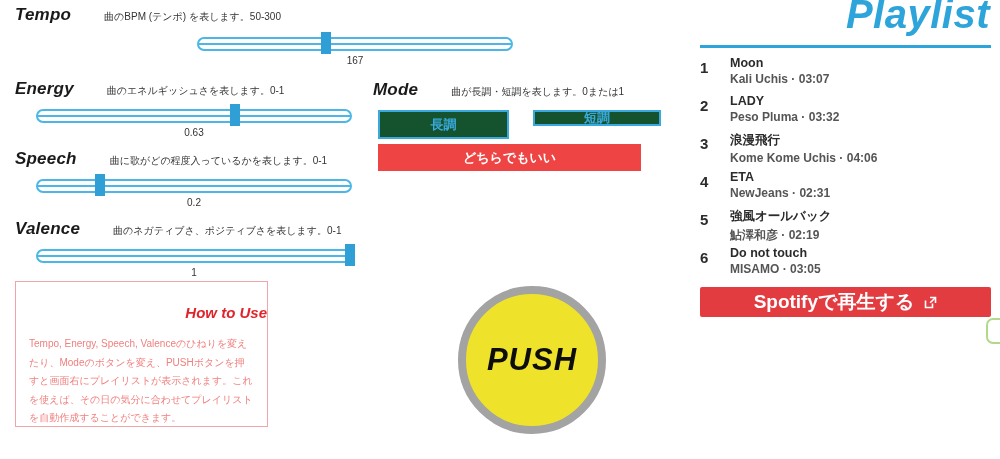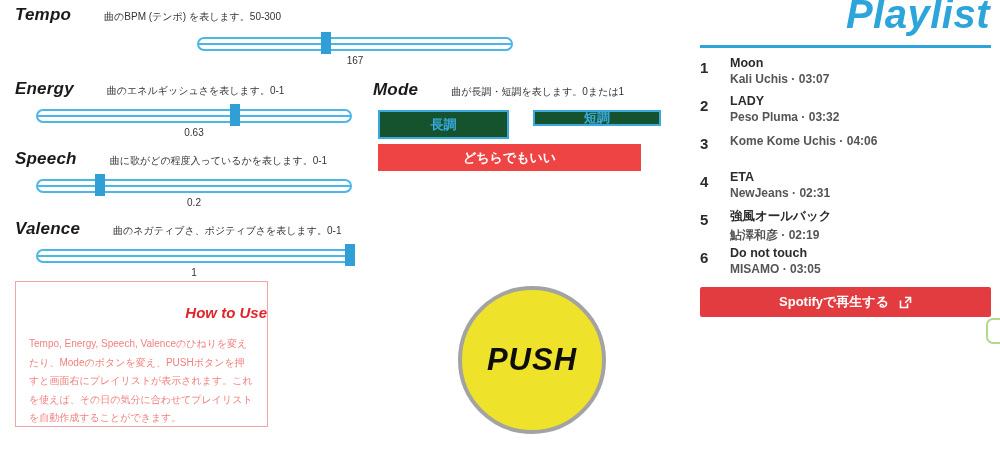--- a/index.html
+++ b/index.html
@@ -24,35 +24,35 @@
   .mode-btn.outline{background:#14532d;border:2px solid #3aa9de;color:#3aa9de;}
   .mode-btn.solid{background:#ef4444;border:none;color:#fff;}
 
   
   .howto{position:absolute;left:15px;top:281px;width:253px;height:146px;border:1px solid #f2a5a8;box-sizing:border-box;}
   .howto-title{margin-top:22px;text-align:right;font-size:15px;font-weight:bold;font-style:italic;color:#e0242b;}
   .howto-body{margin:14px 13px 0 13px;font-size:10px;line-height:1.85;color:#f0807f;}
 
   
   .push-btn{position:absolute;left:458px;top:286px;width:148px;height:148px;border-radius:50%;
-            background:#efe22a;border:4px solid #a3a3a3;box-sizing:border-box;display:flex;align-items:center;
+            background:#efe22a;border:8px solid #a3a3a3;box-sizing:border-box;display:flex;align-items:center;
             justify-content:center;font-size:31px;font-weight:bold;font-style:italic;color:#0d0d0d;
             letter-spacing:1px;cursor:pointer;}
 
   
   .playlist-title{position:absolute;left:700px;top:-8px;width:290px;text-align:right;
                   font-size:40px;font-weight:bold;font-style:italic;color:#2da4da;letter-spacing:.5px;}
   .playlist-divider{position:absolute;left:700px;top:45px;width:291px;height:3px;background:#2da4da;}
   .tracks{position:absolute;left:700px;top:56px;width:291px;}
   .track-row{display:flex;margin-bottom:8px;height:30px;}
   .track-num{width:30px;font-size:15px;font-weight:bold;color:#2b2b2b;padding-top:3px;}
   .track-title{font-size:12.5px;font-weight:bold;color:#2b2b2b;}
   .track-meta{font-size:12px;color:#555;margin-top:2px;font-weight:bold;}
   .spotify-btn{position:absolute;left:700px;top:287px;width:291px;height:30px;background:#e23b40;border-radius:2px;
-               display:flex;align-items:center;justify-content:center;color:#fff;font-size:13px;font-weight:bold;
+               display:flex;align-items:center;justify-content:center;color:#fff;font-size:19px;font-weight:bold;
                cursor:pointer;}
   .ext-icon{margin-left:10px;display:inline-flex;}
 
   
   .green-peek{position:absolute;left:986px;top:318px;width:24px;height:26px;background:#fff;
               border:2px solid #b2d98b;border-radius:7px;box-sizing:border-box;}
 </style>
 </head>
 <body>
 
@@ -133,20 +133,21 @@
         <div class="track-num">2</div>
         <div class="track-info">
           <div class="track-title">LADY</div>
           <div class="track-meta"><span>Peso Pluma</span><span> · </span><span>03:32</span></div>
         </div>
       </div>
 
       <div class="track-row">
         <div class="track-num">3</div>
         <div class="track-info">
+          <div class="track-title">浪漫飛行</div>
           <div class="track-meta"><span>Kome Kome Uchis</span><span> · </span><span>04:06</span></div>
         </div>
       </div>
 
       <div class="track-row">
         <div class="track-num">4</div>
         <div class="track-info">
           <div class="track-title">ETA</div>
           <div class="track-meta"><span>NewJeans</span><span> · </span><span>02:31</span></div>
         </div>

